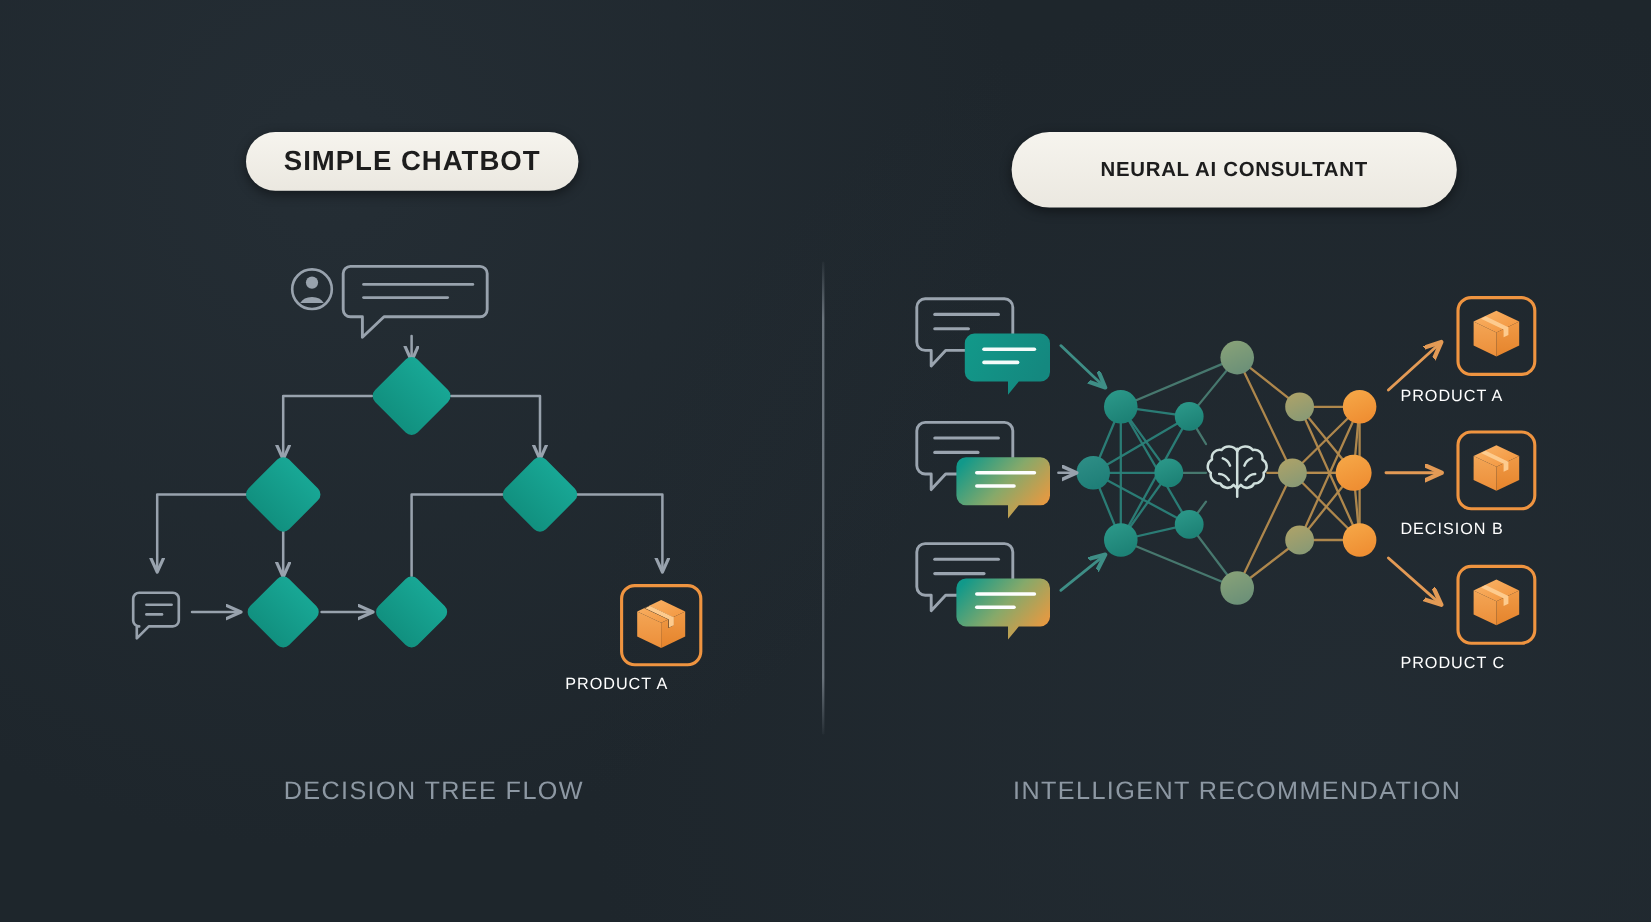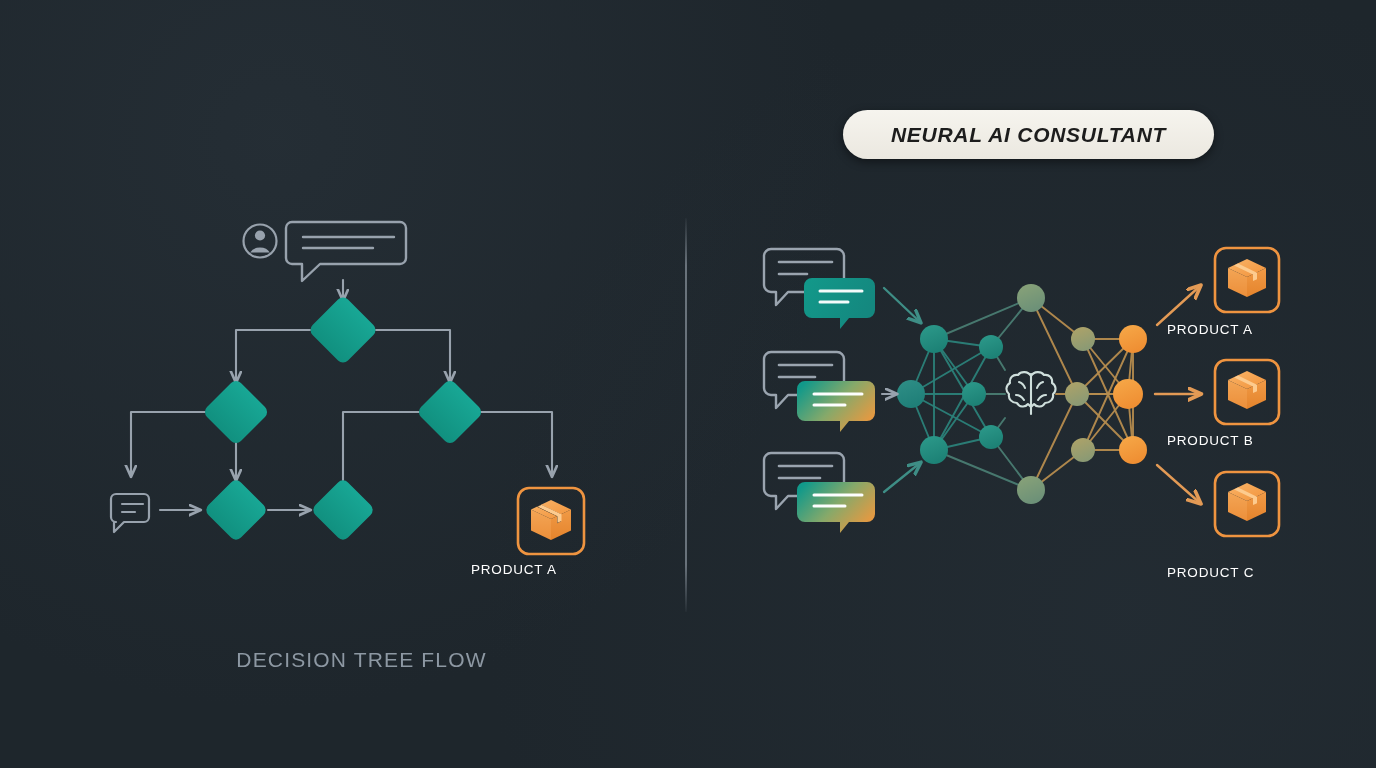--- a/index.html
+++ b/index.html
@@ -24,21 +24,21 @@
     display:flex; align-items:center; justify-content:center;
     background:linear-gradient(180deg,#f6f4ee 0%,#ebe8e0 100%);
     border-radius:999px;
     box-shadow:0 3px 10px rgba(0,0,0,.45);
     color:#1d1d1d;
     font-weight:bold;
     letter-spacing:.035em;
     white-space:nowrap;
   }
   #badge-left  { left:205px; top:110px; width:277px; height:49px; font-size:23px; }
-  #badge-right { left:843px; top:110px; width:371px; height:49px; font-size:21px;font-style:italic; }
+  #badge-right { left:843px; top:110px; width:371px; height:63px; font-size:17px; }
 
   
   #divider {
     position:absolute; left:685px; top:218px;
     width:2px; height:394px;
     background:linear-gradient(180deg,rgba(140,150,160,.05),rgba(150,160,170,.62) 12%,rgba(150,160,170,.62) 88%,rgba(140,150,160,.05));
     border-radius:2px;
   }
 
   
@@ -372,22 +372,24 @@
       <g>
         <path d="M1247 483 l19 9 -19 9 -19 -9 z" fill="url(#g-box-top)"></path>
         <path d="M1228 492 v20 l19 9 v-20 z" fill="url(#g-box-l)"></path>
         <path d="M1266 492 v20 l-19 9 v-20 z" fill="url(#g-box-r)"></path>
         <path d="M1238 487.6 l19 9.1 v6.5 l-4 1.9 v-6.6 l-18.8 -8.9 z" fill="#fdcb8e"></path>
       </g>
     </g>
   </svg>
 
   <div class="prod-label" style="left:1167px; top:322px; width:160px;">PRODUCT A</div>
-  <div class="prod-label" style="left:1167px; top:433px; width:160px;">PRODUCT B</div>
-  <div class="prod-label" style="left:1167px; top:565px; width:160px;">PRODUCT C</div>
-
+  <div class="prod-label" style="left:1167px; top:433px; width:160px;">DECISION B</div>
+  <div class="prod-label" style="left:1167px; top:545px; width:160px;">PRODUCT C</div>
+
+  <div class="badge" id="badge-left">SIMPLE CHATBOT</div>
   <div class="badge" id="badge-right">NEURAL AI CONSULTANT</div>
 
   <div id="divider"></div>
 
   <div class="caption" id="caption-left">DECISION TREE FLOW</div>
+  <div class="caption" id="caption-right">INTELLIGENT RECOMMENDATION</div>
 
 </div>
 
 </body></html>

